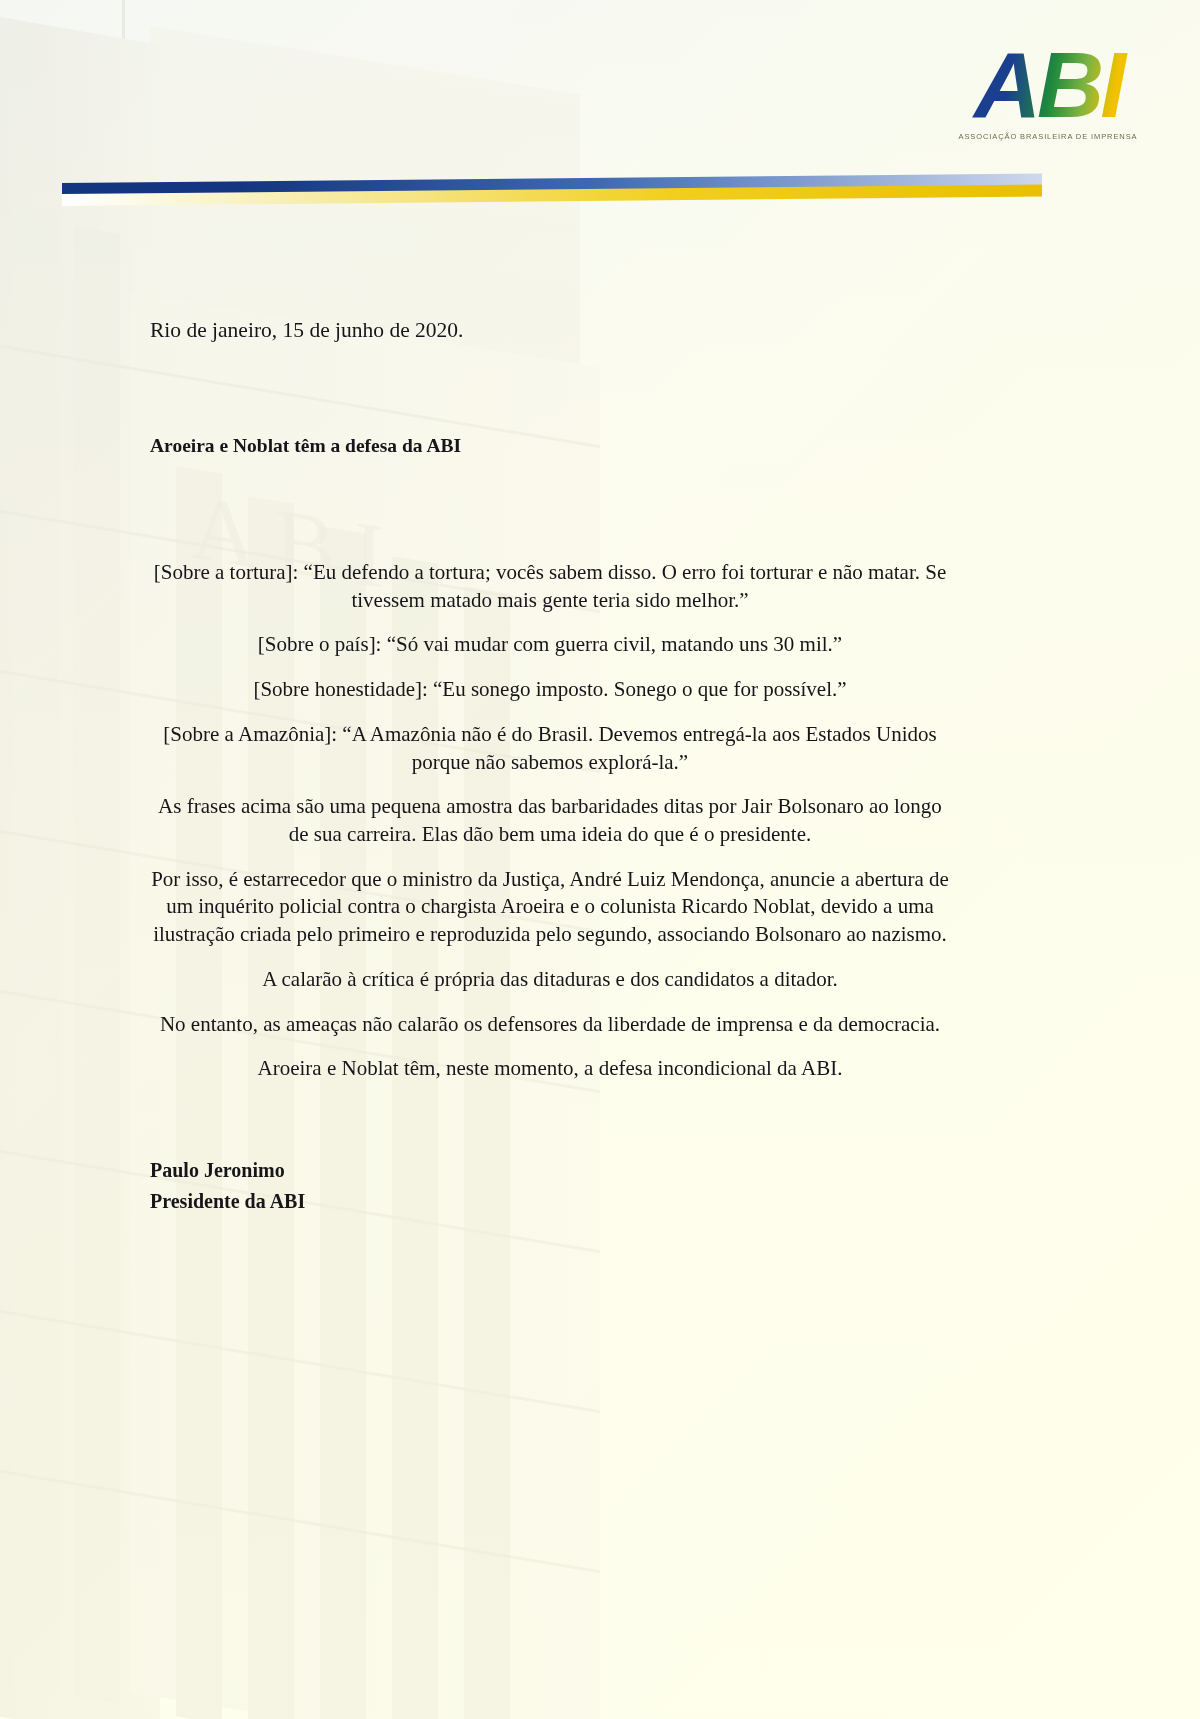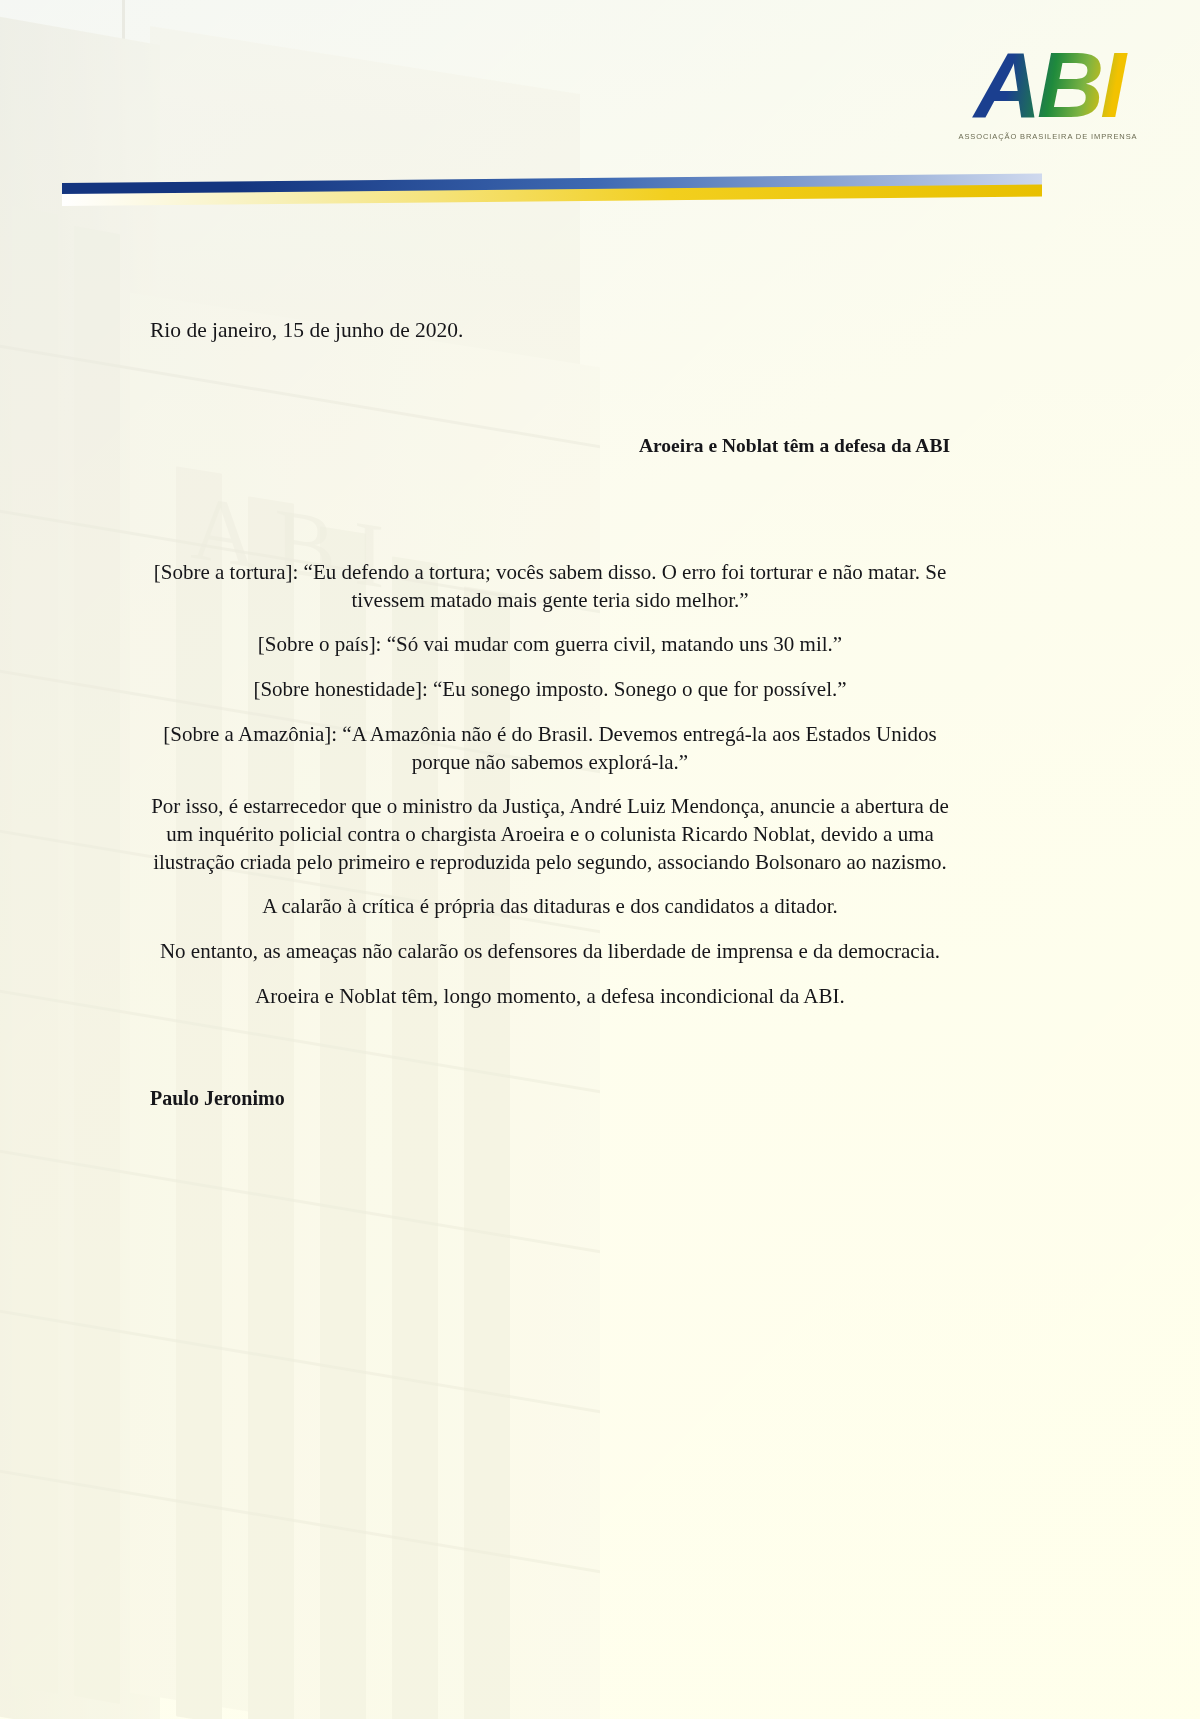--- a/index.html
+++ b/index.html
@@ -172,21 +172,21 @@
     top: 318px;
     width: 800px;
     color: #16161a;
   }
   .date {
     font-size: 21.5px;
     padding-right: 0px;
     margin-bottom: 92px;
   }
   .title {
-    text-align: right;
+    text-align: left;
     font-size: 19.5px;
     font-weight: bold;
     margin-bottom: 102px;
   }
   p.body {
     font-size: 21px;
     line-height: 1.32;
     margin: 0 0 17px 0;
     text-align: center;
     font-family: Liberation Serif, serif;
@@ -246,23 +246,25 @@
   </div>
 
   <div class="content">
     <div class="date">Rio de janeiro, 15 de junho de 2020.</div>
     <div class="title">Aroeira e Noblat têm a defesa da ABI</div>
 
     <p class="body">[Sobre a tortura]: “Eu defendo a tortura; vocês sabem disso. O erro foi torturar e não matar. Se tivessem matado mais gente teria sido melhor.”</p>
     <p class="body">[Sobre o país]: “Só vai mudar com guerra civil, matando uns 30 mil.”</p>
     <p class="body">[Sobre honestidade]: “Eu sonego imposto. Sonego o que for possível.”</p>
     <p class="body">[Sobre a Amazônia]: “A Amazônia não é do Brasil. Devemos entregá-la aos Estados Unidos porque não sabemos explorá-la.”</p>
+    <p class="body">As frases acima são uma pequena amostra das barbaridades ditas por Jair Bolsonaro ao longo de sua carreira. Elas dão bem uma ideia do que é o presidente.</p>
     <p class="body">Por isso, é estarrecedor que o ministro da Justiça, André Luiz Mendonça, anuncie a abertura de um inquérito policial contra o chargista Aroeira e o colunista Ricardo Noblat, devido a uma ilustração criada pelo primeiro e reproduzida pelo segundo, associando Bolsonaro ao nazismo.</p>
     <p class="body">A calarão à crítica é própria das ditaduras e dos candidatos a ditador.</p>
     <p class="body">No entanto, as ameaças não calarão os defensores da liberdade de imprensa e da democracia.</p>
-    <p class="body">Aroeira e Noblat têm, longo momento, a defesa incondicional da ABI.</p>
+    <p class="body">Aroeira e Noblat têm, neste momento, a defesa incondicional da ABI.</p>
 
     <div class="sign">
       <div class="sign-name">Paulo Jeronimo</div>
+      <div class="sign-role">Presidente da ABI</div>
     </div>
   </div>
 
 </div>
 
 </body></html>

